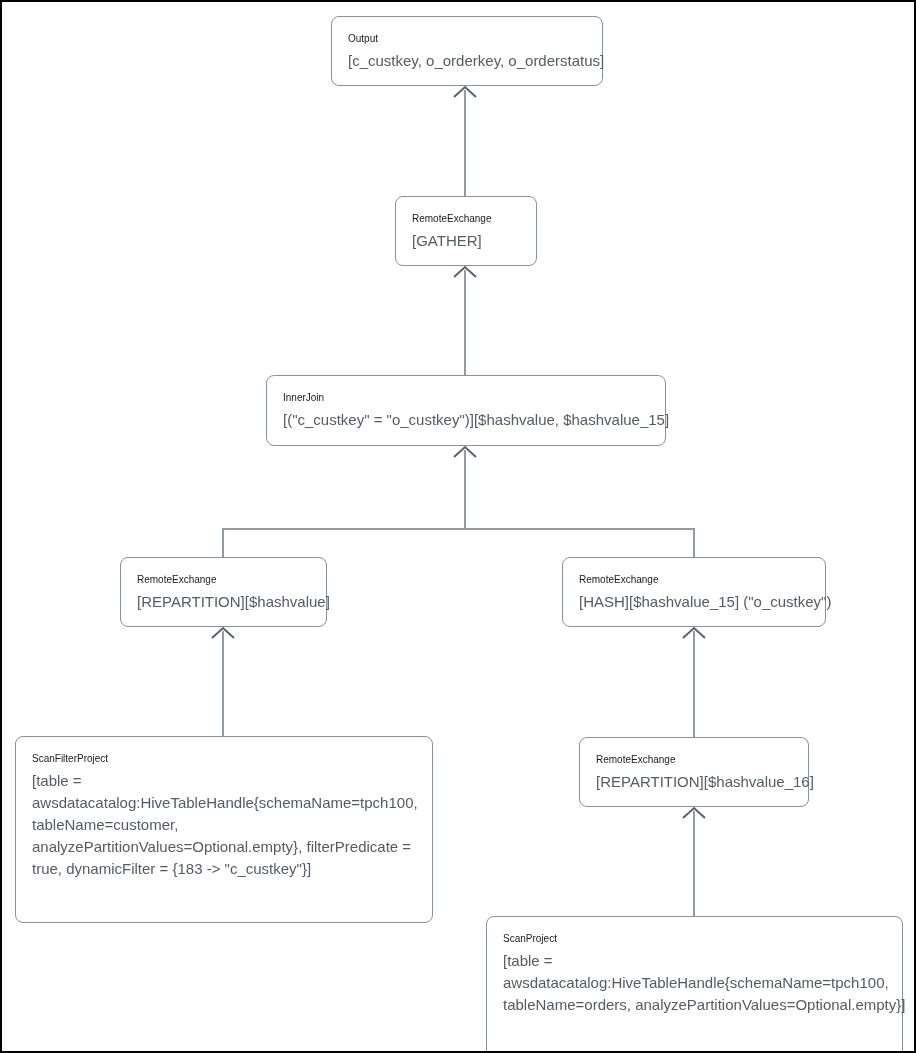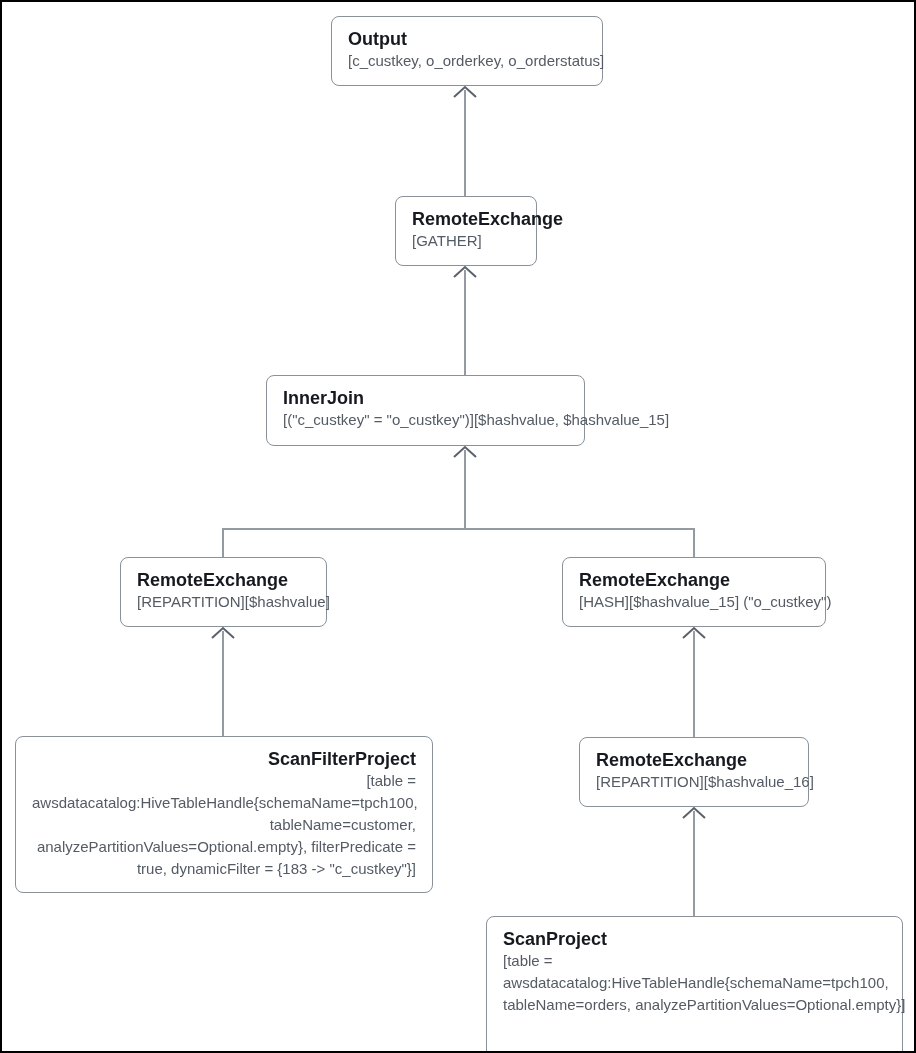--- a/index.html
+++ b/index.html
@@ -25,42 +25,42 @@
   .node {
     position: absolute;
     background: #ffffff;
     border: 1.5px solid #8a9199;
     border-radius: 8px;
     padding: 11px 16px;
     overflow: visible;
   }
   .node-title {
     display: block;
-    font-size: 18px;
-    font-weight: 700;
+    font-size: 10px;
+    font-weight: 400;
     color: #16191f;
     line-height: 22px;
     white-space: pre;
   }
   .node-body {
     display: block;
     font-size: 15px;
     font-weight: 400;
     color: #545b64;
     line-height: 22px;
     white-space: pre;
   }
 
   
   .n-output   { left: 329px; top: 14px;  width: 272px; height: 70px; }
   .n-gather   { left: 393px; top: 194px; width: 142px; height: 70px; }
-  .n-innerjoin{ left: 264px; top: 373px; width: 319px; height: 71px; }
+  .n-innerjoin{ left: 264px; top: 373px; width: 400px; height: 71px; }
   .n-repart   { left: 118px; top: 555px; width: 207px; height: 70px; }
   .n-localex  { left: 560px; top: 555px; width: 264px; height: 70px; }
-  .n-sfp      { left: 13px;  top: 734px; width: 418px; height: 157px; text-align: right; }
+  .n-sfp      { left: 13px;  top: 734px; width: 418px; height: 187px; }
   .n-repart16 { left: 577px; top: 735px; width: 230px; height: 70px; }
   .n-scanproj { left: 484px; top: 914px; width: 417px; height: 146px; }
 </style>
 </head>
 <body>
 
 <div class="viewport">
 
   <svg class="edges" width="916" height="1053" viewBox="0 0 916 1053">
     <g stroke="#949aa2" stroke-width="2" fill="none">

